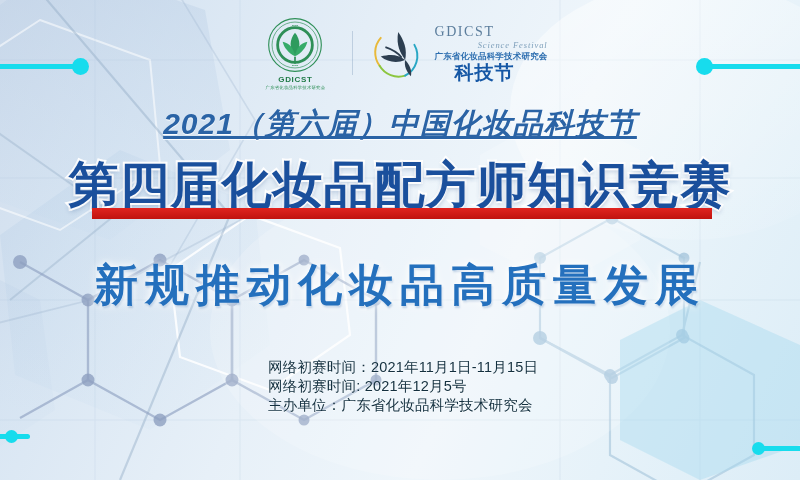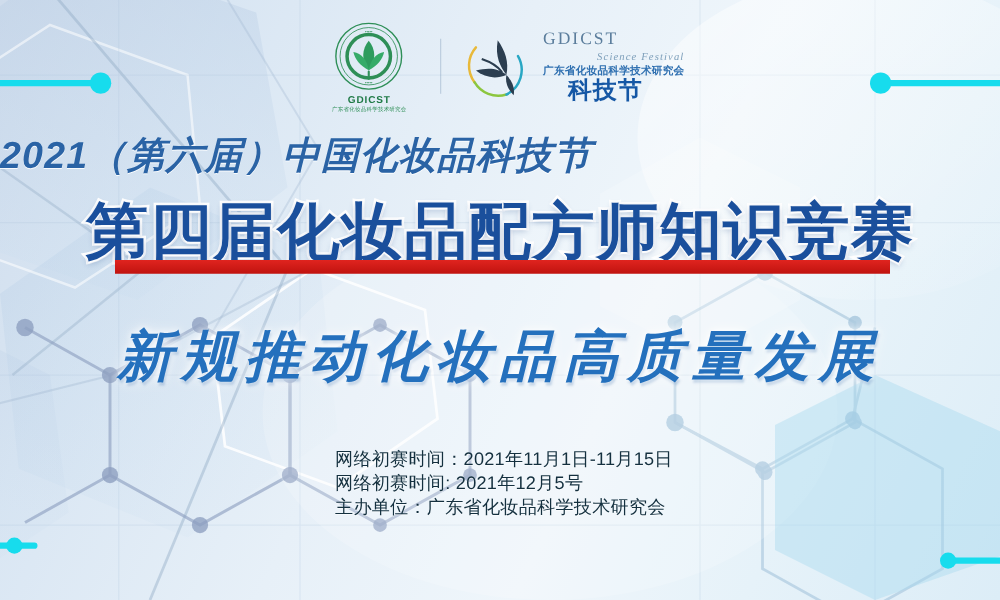--- a/index.html
+++ b/index.html
@@ -51,24 +51,25 @@
   }
   .words .w-cn1{
     font-size:8.5px;color:#2e6fb0;letter-spacing:.2px;margin-top:3px;font-weight:bold;
   }
   .words .w-cn2{
     font-size:19px;color:#1557a5;font-weight:bold;letter-spacing:1px;margin-top:2px;margin-left:20px;
   }
 
   
   .title-1{
-    position:absolute;left:0;right:0;top:104px;text-align:left;
+    position:absolute;left:0;right:0;top:104px;text-align:center;
     font-size:30px;font-weight:bold;font-style:italic;
     color:#2a63a5;letter-spacing:1px;white-space:nowrap;
     text-shadow:0 1px 0 rgba(255,255,255,.85);
+    text-decoration:underline;
   }
   .headline-wrap{
     position:absolute;left:0;right:0;top:152px;text-align:center;
   }
   .headline{
     display:inline-block;position:relative;
     font-size:50px;font-weight:bold;letter-spacing:1px;white-space:nowrap;
     color:#1a4f9c;
     -webkit-text-stroke:4px #ffffff;
     paint-order:stroke fill;
@@ -76,21 +77,21 @@
       0 2px 0 rgba(255,255,255,.9),
       0 3px 5px rgba(40,80,140,.30);
   }
   .headline-bar{
     position:absolute;left:92px;top:208px;width:620px;height:11px;
     background:linear-gradient(180deg,#e0241f 0%,#c0130f 100%);
   }
   .title-3{
     position:absolute;left:0;right:0;top:256px;text-align:center;
     font-family:"Liberation Serif","DejaVu Serif",serif;
-    font-size:44px;font-weight:bold;font-style:italic;
+    font-size:44px;font-weight:bold;
     color:#2470bd;letter-spacing:7px;white-space:nowrap;
     text-shadow:
       0 0 6px rgba(255,255,255,.95),
       0 0 12px rgba(255,255,255,.8),
       1px 2px 2px rgba(30,90,160,.35);
   }
 
   
   .info{
     position:absolute;left:268px;top:358px;display:flex;flex-direction:column;

